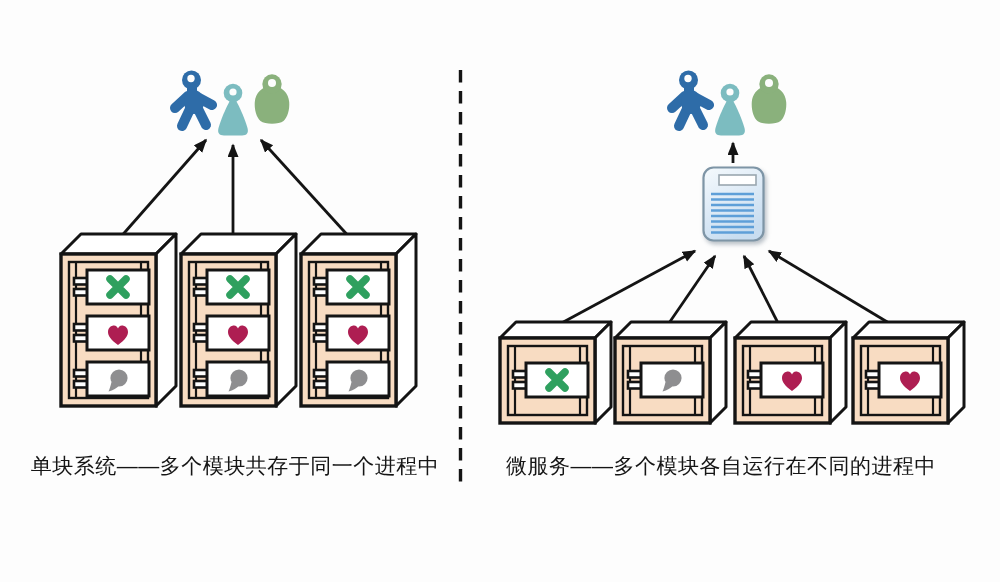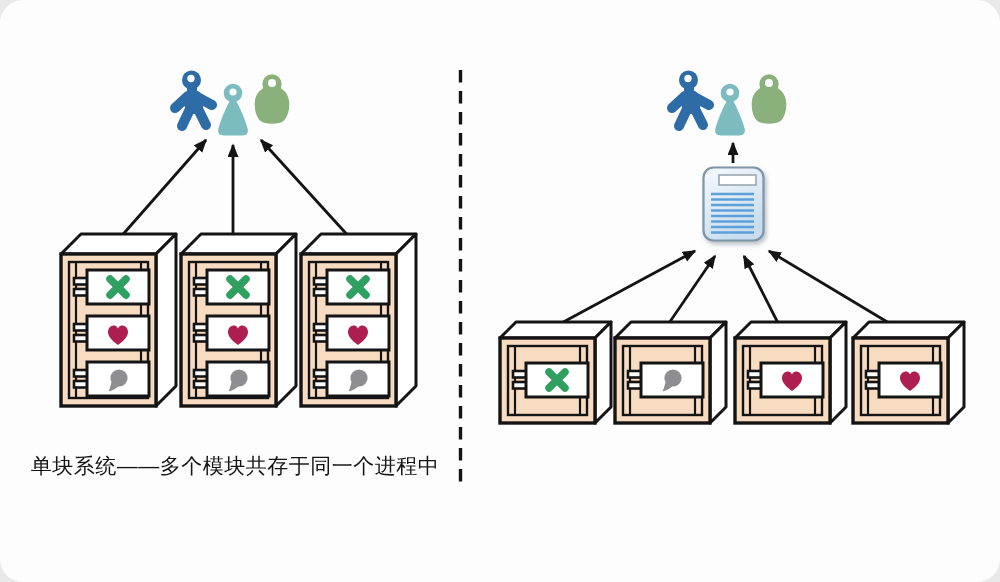--- a/index.html
+++ b/index.html
@@ -5,21 +5,20 @@
   html,body{margin:0;padding:0;}
   body{
     font-family:"Liberation Sans","DejaVu Sans",sans-serif;
     background:#e9e9e9;
   }
   .canvas{
     position:relative;
     width:1000px;height:582px;
     background:#fdfdfd;
     overflow:hidden;
-    border-radius:23px;
   }
   .abs{position:absolute;}
   .caption{
     position:absolute;
     top:452px;
     font-size:21px;
     line-height:28px;
     color:#151515;
     text-align:center;
     letter-spacing:0.5px;
@@ -227,14 +226,15 @@
       </g>
   </svg>
 
   <svg class="abs" style="left:850px;top:319px" width="117" height="107" viewBox="0 0 117 107">
     <use href="#box-small"></use>
     <g transform="translate(60,61)">
         <use href="#icon-heart"></use>
       </g>
   </svg>
 
+  <div class="caption caption-right">微服务——多个模块各自运行在不同的进程中</div>
 
 </div>
 
 </body></html>

